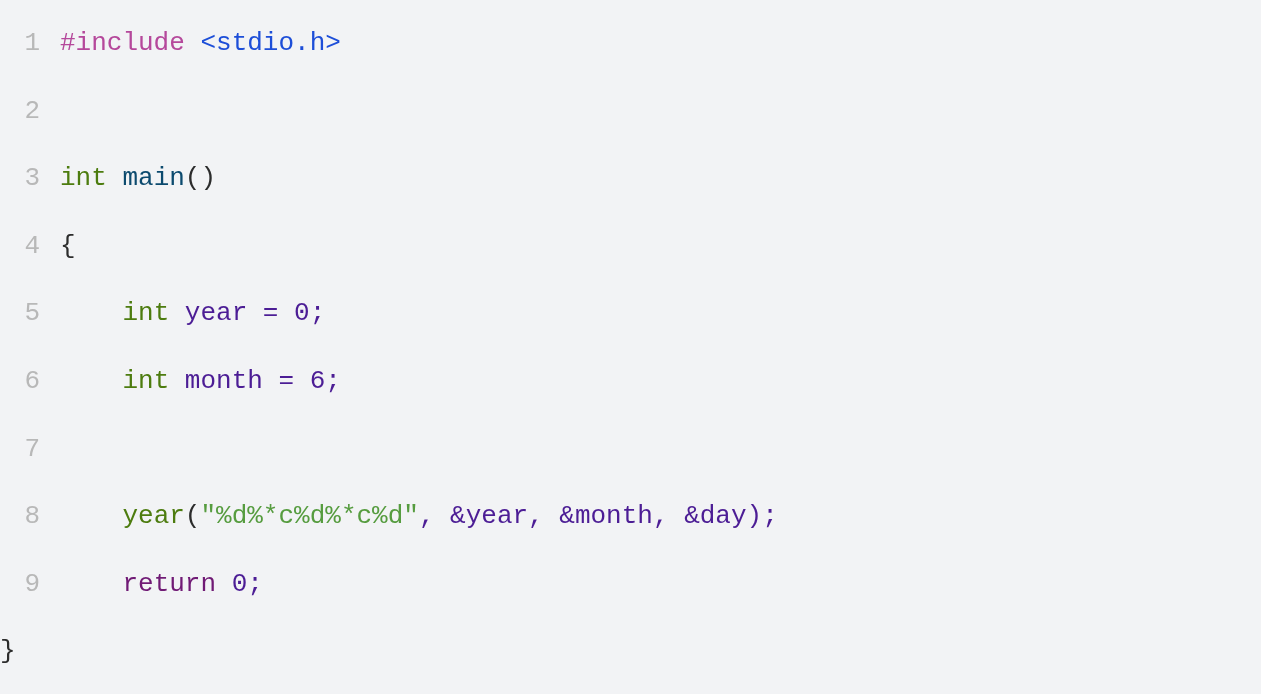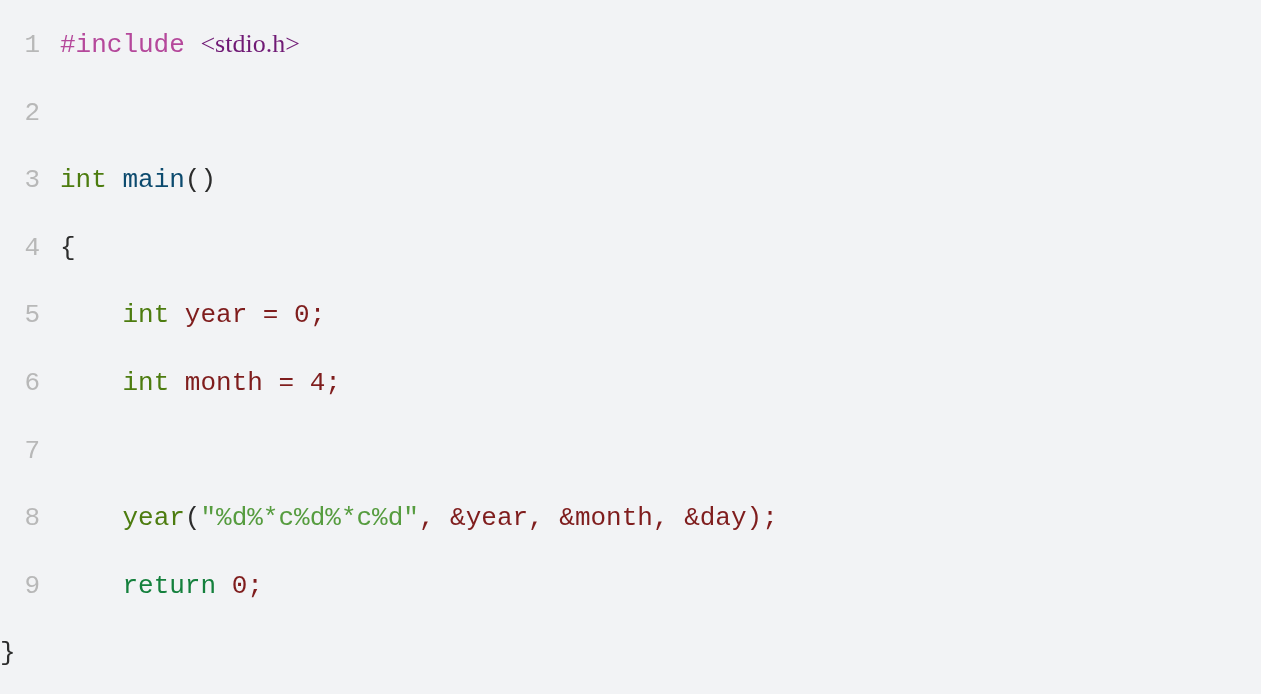--- a/index.html
+++ b/index.html
@@ -33,40 +33,39 @@
       font-weight: normal;
     }
     .code-content {
       white-space: pre;
       color: #2c2c2c;
     }
     .preprocessor {
       color: #b5489b;
     }
     .include-path {
-      color: #701a75;
-      font-family: Liberation Serif, serif;
+      color: #1d4ed8;
     }
     .keyword {
       color: #4d7c0f;
     }
     .function-name {
       color: #0c4a6e;
     }
     .string {
       color: #569c3f;
     }
     .punctuation {
       color: #2c2c2c;
     }
     .identifier {
-      color: #7f1d1d;
+      color: #4c1d95;
     }
     .return-kw {
-      color: #15803d;
+      color: #701a75;
       text-align: right;
     }
   </style>
 </head>
 <body>
 
 <div class="code-container">
 
   <div class="code-line">
     <span class="line-number">1</span>
@@ -88,21 +87,21 @@
     <span class="code-content"><span class="punctuation">{</span></span>
   </div>
 
   <div class="code-line">
     <span class="line-number">5</span>
     <span class="code-content"><span>    </span><span class="keyword">int</span><span class="identifier"> year = 0;</span></span>
   </div>
 
   <div class="code-line">
     <span class="line-number">6</span>
-    <span class="code-content"><span>    </span><span class="keyword">int</span><span class="identifier"> month = 4;</span></span>
+    <span class="code-content"><span>    </span><span class="keyword">int</span><span class="identifier"> month = 6;</span></span>
   </div>
 
   <div class="code-line">
     <span class="line-number">7</span>
   </div>
 
   <div class="code-line">
     <span class="line-number">8</span>
     <span class="code-content"><span>    </span><span class="keyword">year</span><span class="punctuation">(</span><span class="string">"%d%*c%d%*c%d"</span><span class="identifier">, &amp;year, &amp;month, &amp;day);</span></span>
   </div>

